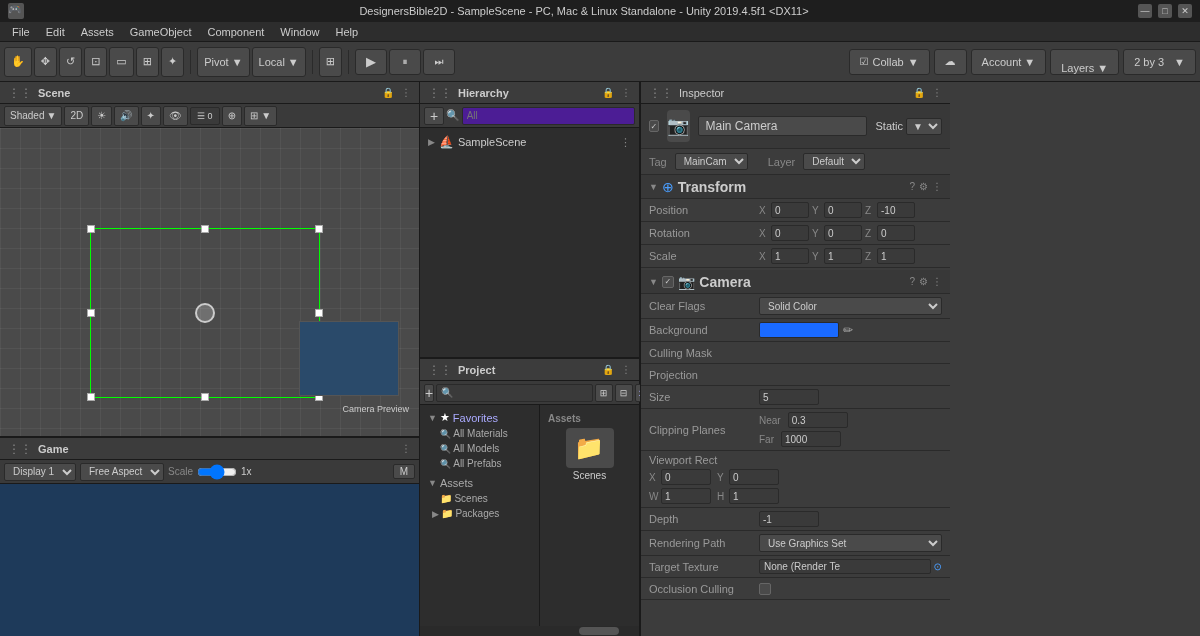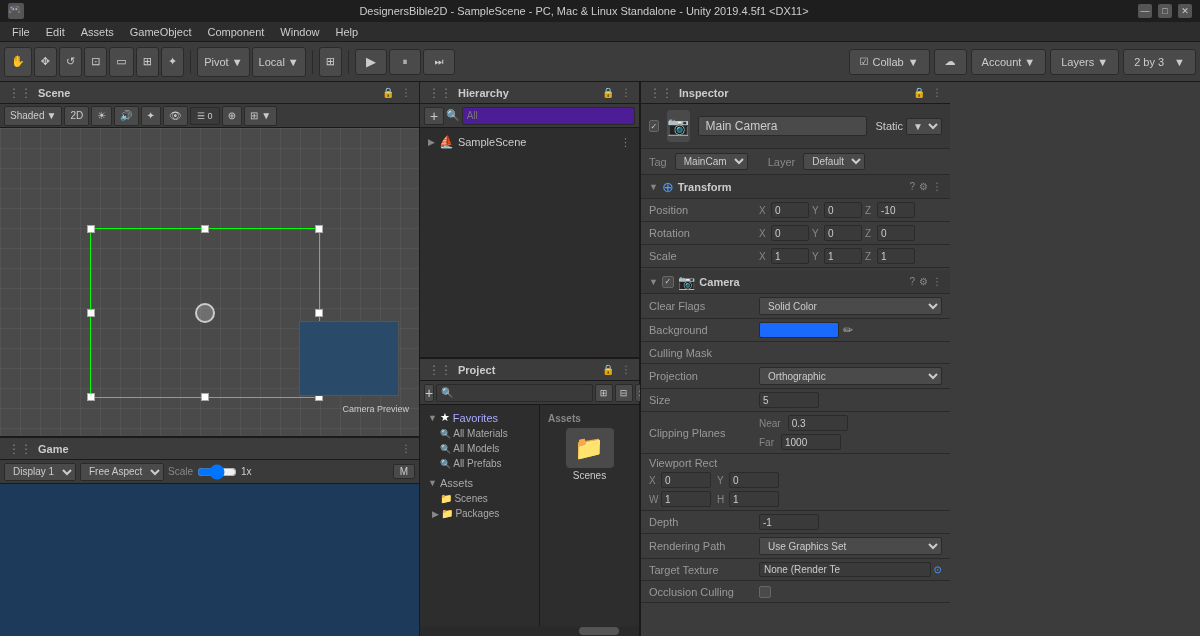--- a/index.html
+++ b/index.html
@@ -120,21 +120,21 @@
     }
     .layers-btn {
       height: 26px;
       padding: 0 10px;
       background: #4a4a4a;
       border: 1px solid #2a2a2a;
       border-radius: 3px;
       color: #ccc;
       cursor: pointer;
       display: flex;
-      align-items: center;
+      align-items: flex-end;
       gap: 3px;
       font-size: 11px;
     }
     .two-by-three-btn {
       height: 26px;
       padding: 0 10px;
       background: #4a4a4a;
       border: 1px solid #2a2a2a;
       border-radius: 3px;
       color: #ccc;
@@ -395,21 +395,21 @@
     .component-header {
       background: #383838;
       height: 24px;
       display: flex;
       align-items: center;
       padding: 0 8px;
       border-bottom: 1px solid #2a2a2a;
       gap: 4px;
       cursor: pointer;
     }
-    .component-title { font-weight: bold; font-size: 11px; color: #ccc; }
+    .component-title { font-weight: bold; font-size: 14px; color: #ccc; }
 
     
     .object-header {
       background: #383838;
       padding: 6px 8px;
       border-bottom: 1px solid #2a2a2a;
       display: flex;
       align-items: center;
       gap: 8px;
     }
@@ -822,21 +822,21 @@
       <div class="scrollbar-h">
         <div class="scrollbar-thumb"></div>
       </div>
     </div>
 
   </div>
 
   <div class="inspector-panel">
     <div class="inspector-header">
       <span style="color:#888; font-size:12px;">⋮⋮</span>
-      <span style="font-weight:bold; color:#ccc;">Inspector</span>
+      <span style="font-weight:normal; color:#ccc;">Inspector</span>
       <span style="color:#888; margin-left:auto; font-size:10px; cursor:pointer;">🔒</span>
       <span style="color:#888; font-size:10px; cursor:pointer;">⋮</span>
     </div>
     <div class="inspector-content">
 
       <div class="object-header">
         <div class="checkbox">✓</div>
         <div class="object-icon">📷</div>
         <input type="text" class="object-name-input" value="Main Camera" style="">
         <div class="static-toggle">
@@ -947,25 +947,20 @@
           <span class="color-picker-icon">✏</span>
         </div>
       </div>
 
       <div class="prop-row">
         <span class="prop-label">Culling Mask</span>
       </div>
 
       <div class="prop-row">
         <span class="prop-label">Projection</span>
-        <div class="prop-value">
-          <select class="prop-select">
-            <option>Orthographic</option>
-          </select>
-        </div>
       </div>
 
       <div class="prop-row">
         <span class="prop-label">Size</span>
         <div class="prop-value">
           <input type="text" class="prop-input" value="5" style="">
         </div>
       </div>
 
       <div class="prop-row">

